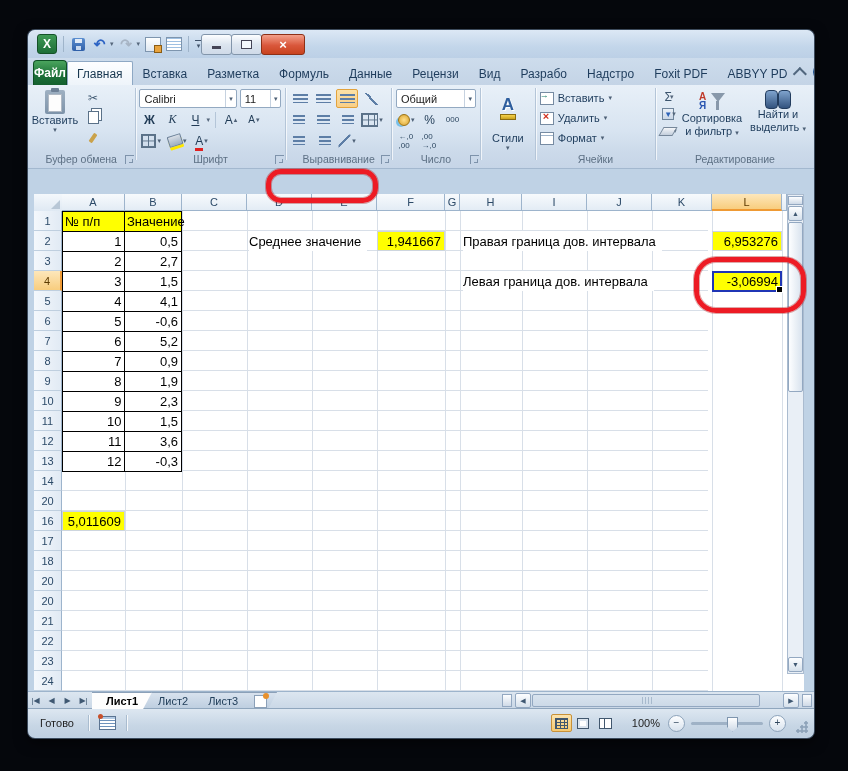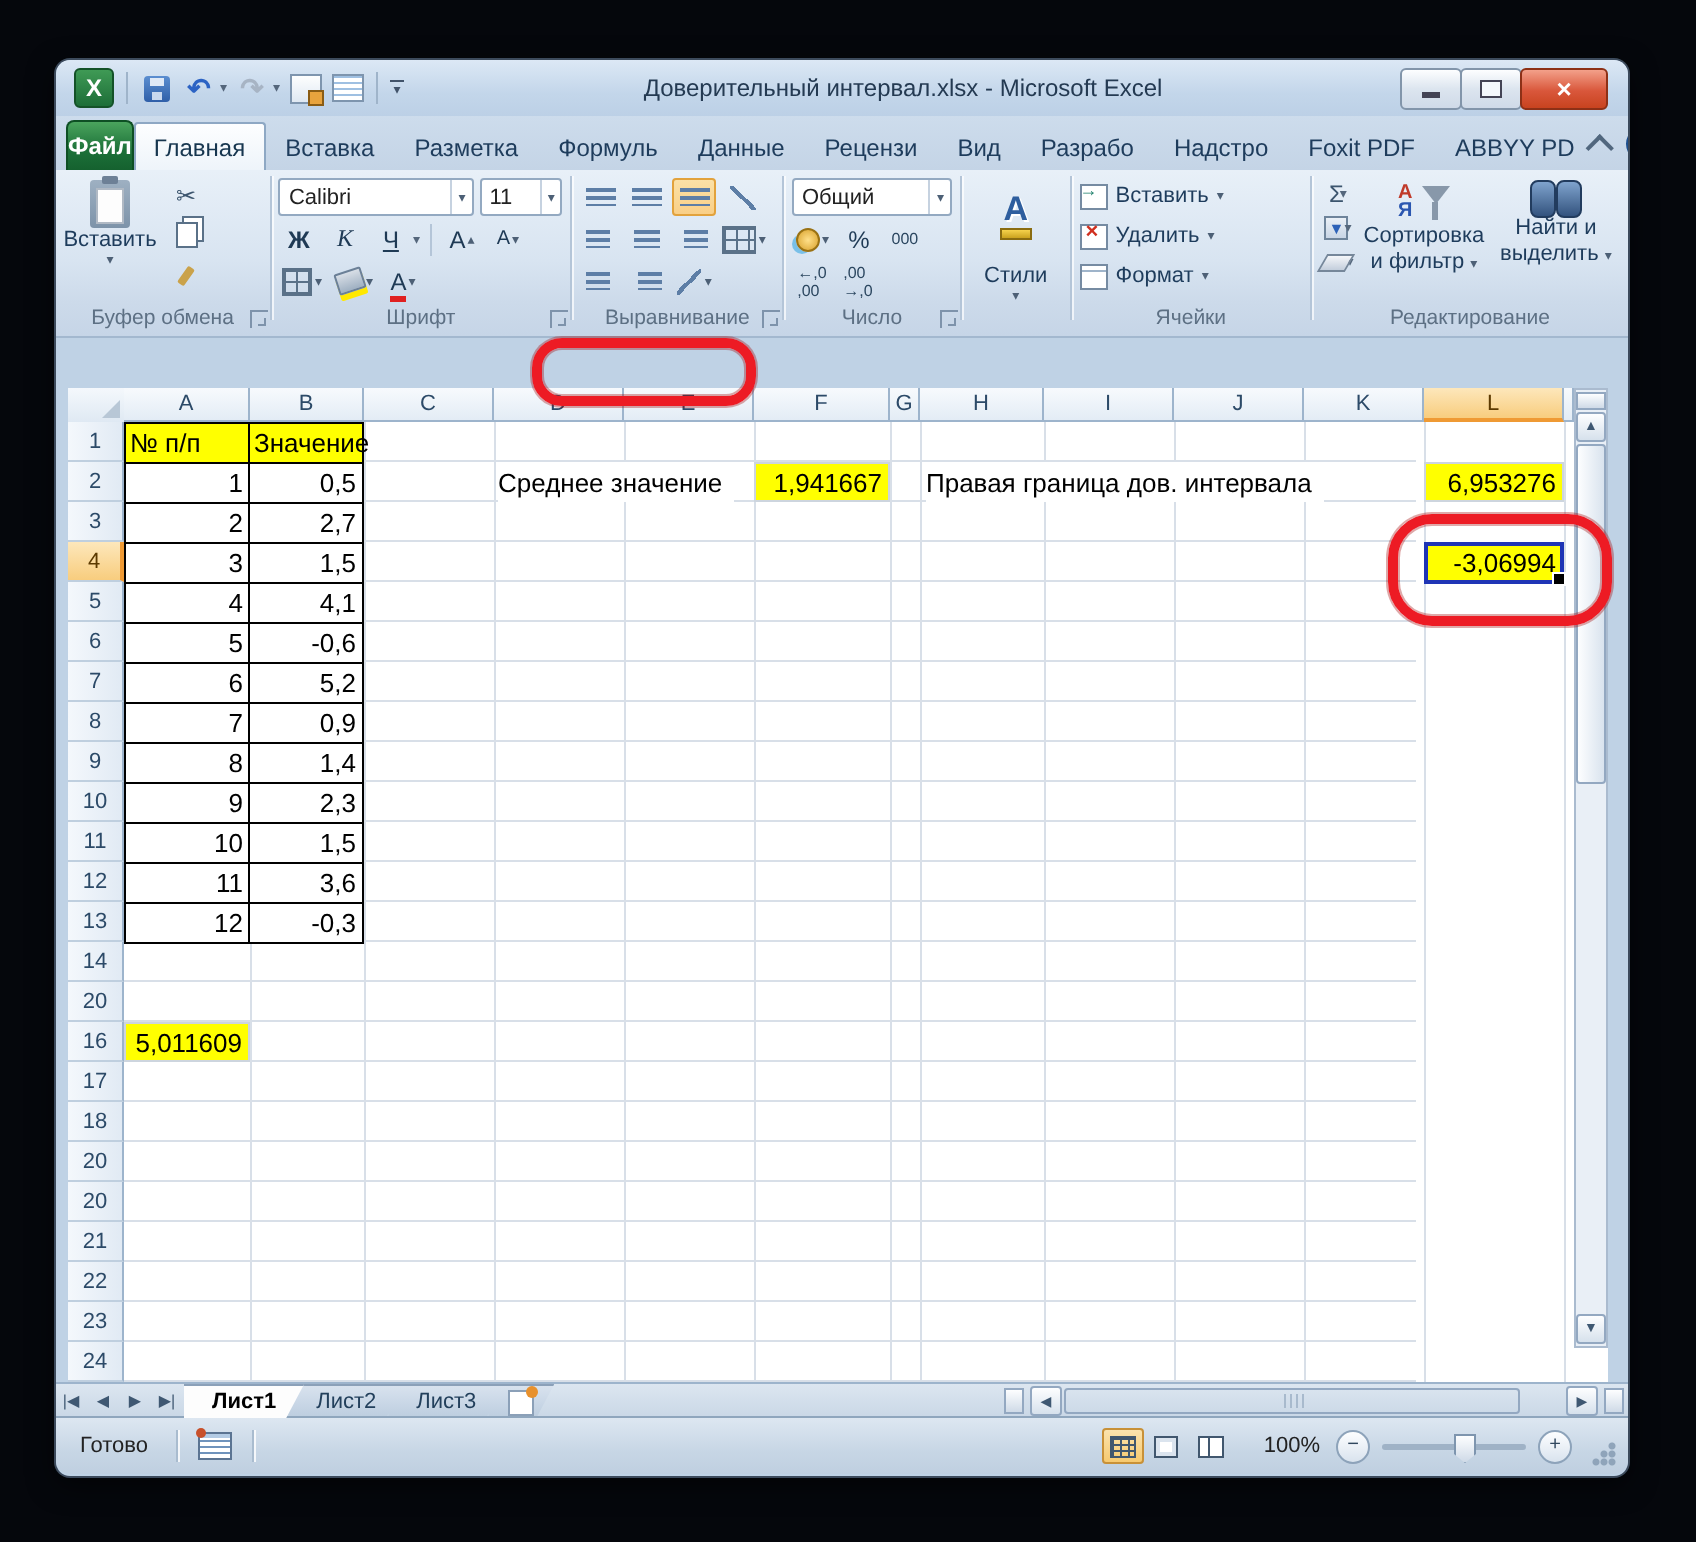--- a/index.html
+++ b/index.html
@@ -214,21 +214,20 @@
         </div>
       <div class="qicon">
           <span class="qbox2"></span>
         </div>
       <div class="qsep"></div>
       <div class="qat-more">
           <span class="bar"></span>
           <span style="font-size:7px;">▾</span>
         </div>
     </div>
-    <div class="title">Доверительный интервал.xlsx  -  Microsoft Excel</div>
     <div class="winbtns">
       <div class="wbtn">
           <span class="min-glyph"></span>
         </div>
       <div class="wbtn">
           <span class="restore-glyph"></span>
         </div>
       <div class="wbtn close">×</div>
     </div>
   </div>
@@ -542,21 +541,21 @@
           <div class="trow">
             <div class="tc tn">6</div>
             <div class="tc tv">5,2</div>
           </div>
           <div class="trow">
             <div class="tc tn">7</div>
             <div class="tc tv">0,9</div>
           </div>
           <div class="trow">
             <div class="tc tn">8</div>
-            <div class="tc tv">1,4</div>
+            <div class="tc tv">1,9</div>
           </div>
           <div class="trow">
             <div class="tc tn">9</div>
             <div class="tc tv">2,3</div>
           </div>
           <div class="trow">
             <div class="tc tn">10</div>
             <div class="tc tv">1,5</div>
           </div>
           <div class="trow">
@@ -566,20 +565,21 @@
           <div class="trow">
             <div class="tc tn">12</div>
             <div class="tc tv">-0,3</div>
           </div>
       </div>
 
       <div class="celllabel" style="left:187px;top:20px;">Среднее значение</div>
       <div class="cellv" style="left:315px;top:20px;width:68px;">1,941667</div>
       <div class="celllabel" style="left:401px;top:20px;">Правая граница дов. интервала</div>
       <div class="cellv" style="left:650px;top:20px;width:70px;">6,953276</div>
+      <div class="celllabel" style="left:401px;top:60px;">Левая граница дов. интервала</div>
       <div class="selcell" style="left:650px;top:60px;width:70px;padding-left:17px;">-3,06994</div>
       <div class="cellv" style="left:0;top:300px;width:63px;">5,011609</div>
     </div>
 
     <div class="vscroll">
       <div class="vs-split"></div>
       <div class="vs-arrow">▲</div>
       <div class="vs-thumb"></div>
       <div class="vs-fill"></div>
       <div class="vs-arrow">▼</div>

